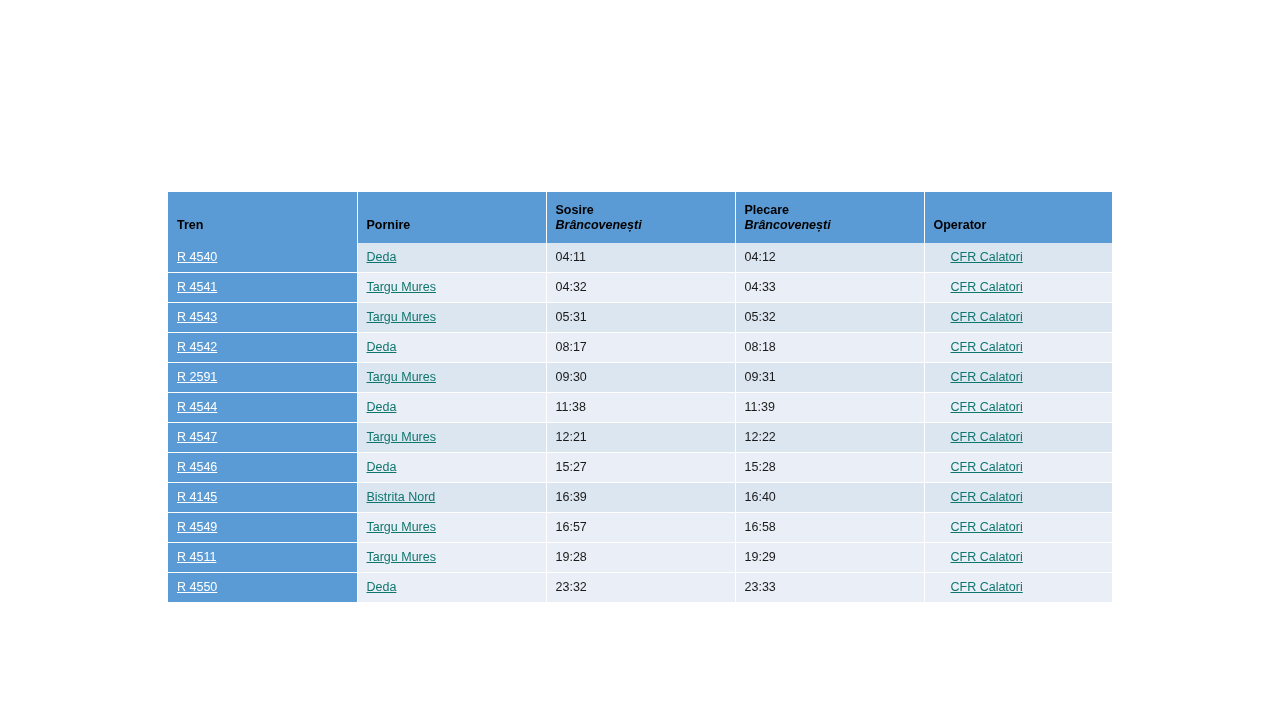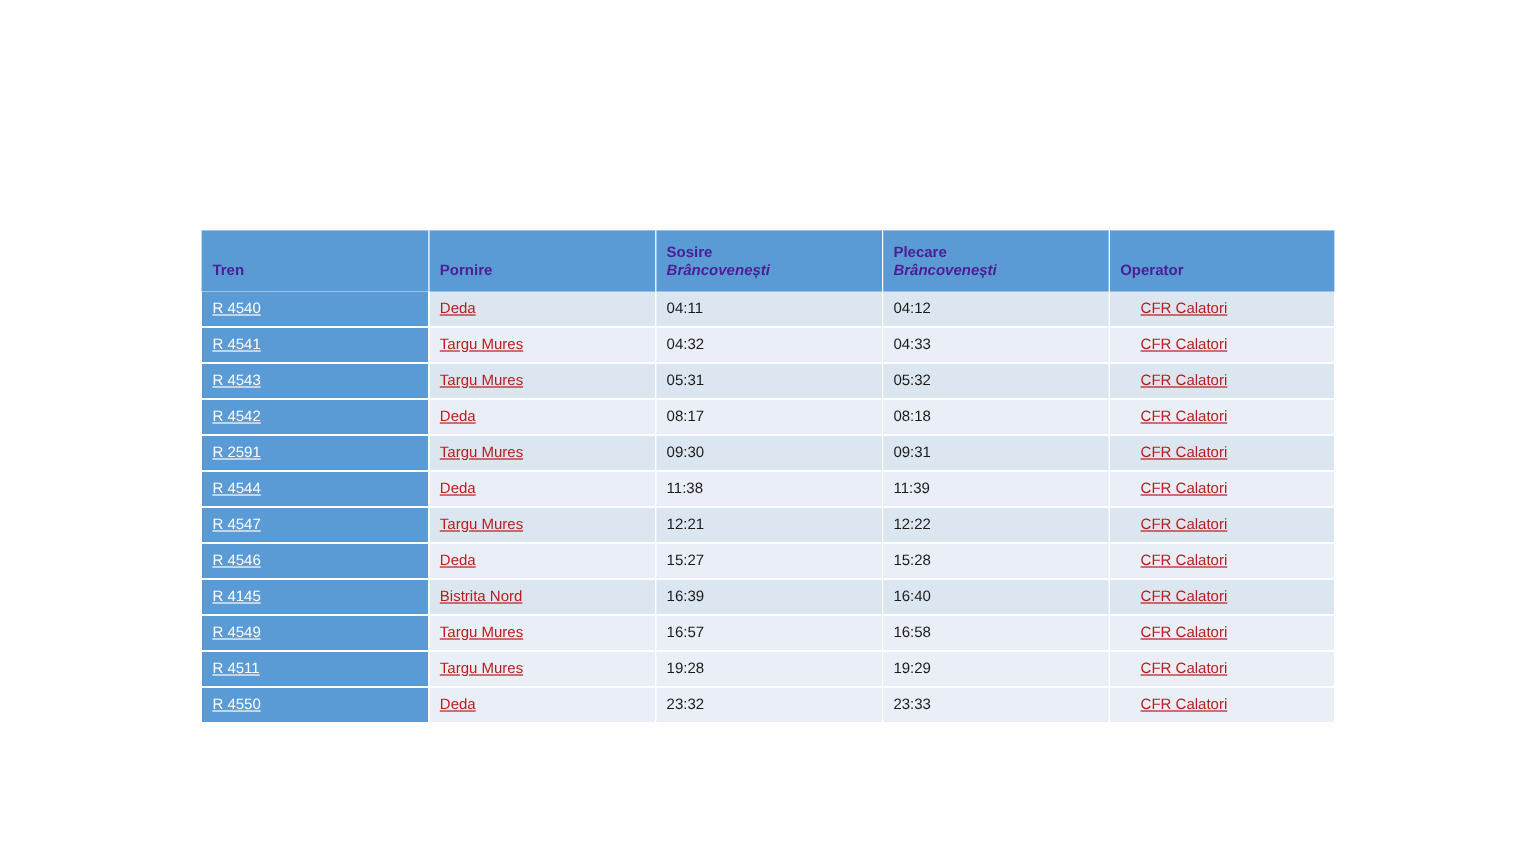--- a/index.html
+++ b/index.html
@@ -28,21 +28,21 @@
     table-layout: fixed;
   }
   table.timetable col.c-tren   { width: 189px; }
   table.timetable col.c-pornire{ width: 189px; }
   table.timetable col.c-sosire { width: 189px; }
   table.timetable col.c-plecare{ width: 189px; }
   table.timetable col.c-operator{ width: 188px; }
 
   table.timetable thead th {
     background: #5b9bd5;
-    color: #4c1d95;
+    color: #000000;
     font-size: 12.5px;
     font-weight: bold;
     text-align: left;
     vertical-align: bottom;
     padding: 8px 9px 9px 9px;
     height: 34px;
     border-right: 1px solid #ffffff;
     line-height: 1.25;
   }
   table.timetable thead th:last-child { border-right: none; }
@@ -67,21 +67,21 @@
     background: #5b9bd5;
     margin-left: 12px;
   }
   table.timetable tbody td.col-tren a {
     color: #ffffff;
   }
   table.timetable tbody tr.row-odd td.cell-normal  { background: #dce6f1; }
   table.timetable tbody tr.row-even td.cell-normal { background: #eaeff7; }
 
   table.timetable a {
-    color: #b91c1c;
+    color: #0f766e;
     text-decoration: underline;
   }
   .col-operator a { color: #1f5fa9; }
 </style>
 </head>
 <body>
 
 <div id="page">
   <div id="timetable-wrap">
     <table class="timetable">

